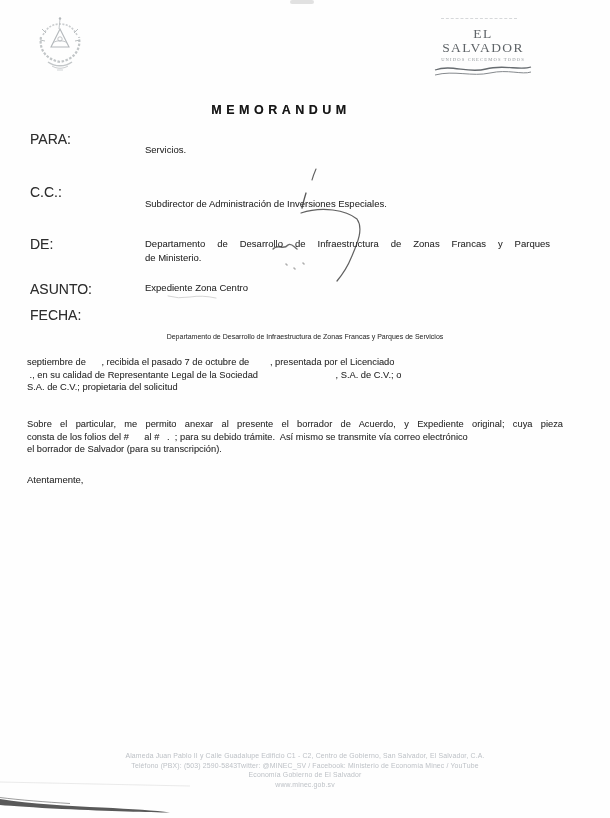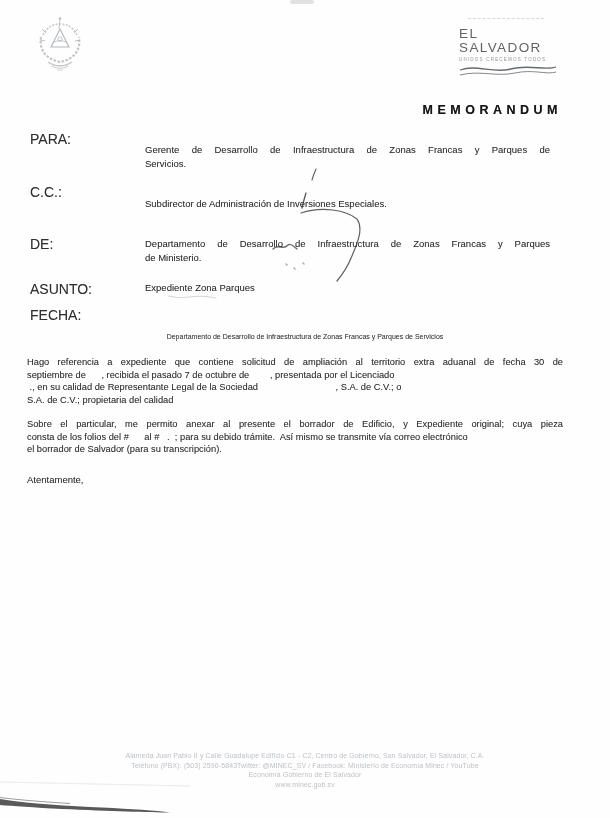--- a/index.html
+++ b/index.html
@@ -5,28 +5,28 @@
   html,body{margin:0;padding:0;}
   body{
     width:610px;height:818px;background:#ffffff;position:relative;overflow:hidden;
     font-family:"Liberation Sans","DejaVu Sans",sans-serif;
     -webkit-font-smoothing:antialiased;
   }
   .page{position:absolute;inset:0;background:#fefefe;}
   .txt{color:#2e2e2e;text-shadow:0 0 0.5px rgba(70,70,70,0.35);}
   
   .coat{position:absolute;left:33px;top:15px;width:54px;height:58px;opacity:0.75;}
-  .logo{position:absolute;left:459px;top:18px;width:102px;text-align:left;}
+  .logo{position:absolute;left:432px;top:18px;width:102px;text-align:center;font-family:Liberation Serif, serif;}
   .logo-faintline{width:76px;margin-left:9px;border-top:1px dashed #d6d8da;height:0;margin-bottom:8px;}
   .logo-title{font-size:13.5px;letter-spacing:1.4px;color:#5f6468;font-weight:400;line-height:14px;}
   .logo-tagline{font-size:4.6px;letter-spacing:1.15px;color:#93989c;margin-top:2px;}
   .logo-waves{margin-top:1px;}
   .smudge-top{position:absolute;left:290px;top:0;width:24px;height:4px;background:#d9d9d9;border-radius:2px;opacity:.8;}
   
-  .memo-title{position:absolute;left:0;top:103px;width:562px;text-align:right;
+  .memo-title{position:absolute;left:0;top:103px;width:562px;text-align:center;
     font-size:12.5px;font-weight:bold;letter-spacing:4.5px;color:#161616;text-shadow:0 0 0.5px rgba(0,0,0,0.5);}
   
   .flabel{position:absolute;left:30px;font-size:14px;}
   .fcontent{position:absolute;left:145px;width:405px;font-size:9.5px;line-height:13.5px;}
   .just{text-align:justify;text-align-last:justify;}
   
   .dept-line{position:absolute;left:0;top:333px;width:610px;text-align:center;font-size:7px;color:#3d3d3d;}
   
   .bodyp{position:absolute;left:27px;width:536px;font-size:9.3px;line-height:12.7px;}
   .closing{position:absolute;left:27px;top:474px;font-size:9.5px;}
@@ -70,51 +70,49 @@
         <path d="M1 7 C18 1 34 11 52 6 C70 1 86 8 97 4" fill="none" stroke="#676c70" stroke-width="1.3"></path>
         <path d="M1 12 C20 7 38 14 56 10 C74 6 88 12 97 9" fill="none" stroke="#85898d" stroke-width="1"></path>
       </svg>
     </div>
   </div>
 
   <div class="memo-title">MEMORANDUM</div>
 
   <div class="flabel txt" style="top:131px">PARA:</div>
   <div class="fcontent txt" style="top:143px">
-    <div class="just">Gerente de Desarrollo de Infraestructura de Zonas Francas y Parques de</div>
     <div>Servicios.</div>
   </div>
 
   <div class="flabel txt" style="top:184px">C.C.:</div>
   <div class="fcontent txt" style="top:197px">
     <div>Subdirector de Administración de Inversiones Especiales.</div>
   </div>
 
   <div class="flabel txt" style="top:236px">DE:</div>
   <div class="fcontent txt" style="top:237px">
     <div class="just">Departamento de Desarrollo de Infraestructura de Zonas Francas y Parques</div>
     <div>de Ministerio.</div>
   </div>
 
   <div class="flabel txt" style="top:281px">ASUNTO:</div>
-  <div class="fcontent txt" style="top:281px">Expediente Zona Parques</div>
+  <div class="fcontent txt" style="top:281px">Expediente Zona Centro</div>
 
   <div class="flabel txt" style="top:307px">FECHA:</div>
 
   <div class="dept-line txt">Departamento de Desarrollo de Infraestructura de Zonas Francas y Parques de Servicios</div>
 
   <div class="bodyp txt" style="top:356px">
-    <div class="just">Hago referencia a expediente que contiene solicitud de ampliación al territorio extra aduanal de fecha 30 de</div>
     <div>septiembre de&nbsp;&nbsp;&nbsp;&nbsp;&nbsp;&nbsp;, recibida el pasado 7 de octubre de&nbsp;&nbsp;&nbsp;&nbsp;&nbsp;&nbsp;&nbsp;&nbsp;, presentada por el Licenciado</div>
     <div>&nbsp;., en su calidad de Representante Legal de la Sociedad&nbsp;&nbsp;&nbsp;&nbsp;&nbsp;&nbsp;&nbsp;&nbsp;&nbsp;&nbsp;&nbsp;&nbsp;&nbsp;&nbsp;&nbsp;&nbsp;&nbsp;&nbsp;&nbsp;&nbsp;&nbsp;&nbsp;&nbsp;&nbsp;&nbsp;&nbsp;&nbsp;&nbsp;&nbsp;&nbsp;, S.A. de C.V.; o</div>
-    <div>S.A. de C.V.; propietaria del calidad</div>
+    <div>S.A. de C.V.; propietaria del solicitud</div>
   </div>
 
   <div class="bodyp txt" style="top:418px">
-    <div class="just">Sobre el particular, me permito anexar al presente el borrador de Edificio, y Expediente original; cuya pieza</div>
+    <div class="just">Sobre el particular, me permito anexar al presente el borrador de Acuerdo, y Expediente original; cuya pieza</div>
     <div>consta de los folios del #&nbsp;&nbsp;&nbsp;&nbsp;&nbsp;&nbsp;al #&nbsp;&nbsp;&nbsp;.&nbsp;&nbsp;; para su debido trámite.&nbsp; Así mismo se transmite vía correo electrónico</div>
     <div>el borrador de Salvador (para su transcripción).</div>
   </div>
 
   <div class="closing txt">Atentamente,</div>
 
   <div class="footer">
     <div>Alameda Juan Pablo II y Calle Guadalupe Edificio C1 - C2, Centro de Gobierno, San Salvador, El Salvador, C.A.</div>
     <div>Teléfono (PBX): (503) 2590-5843Twitter: @MINEC_SV / Facebook: Ministerio de Economía Minec / YouTube</div>
     <div>Economía Gobierno de El Salvador</div>

